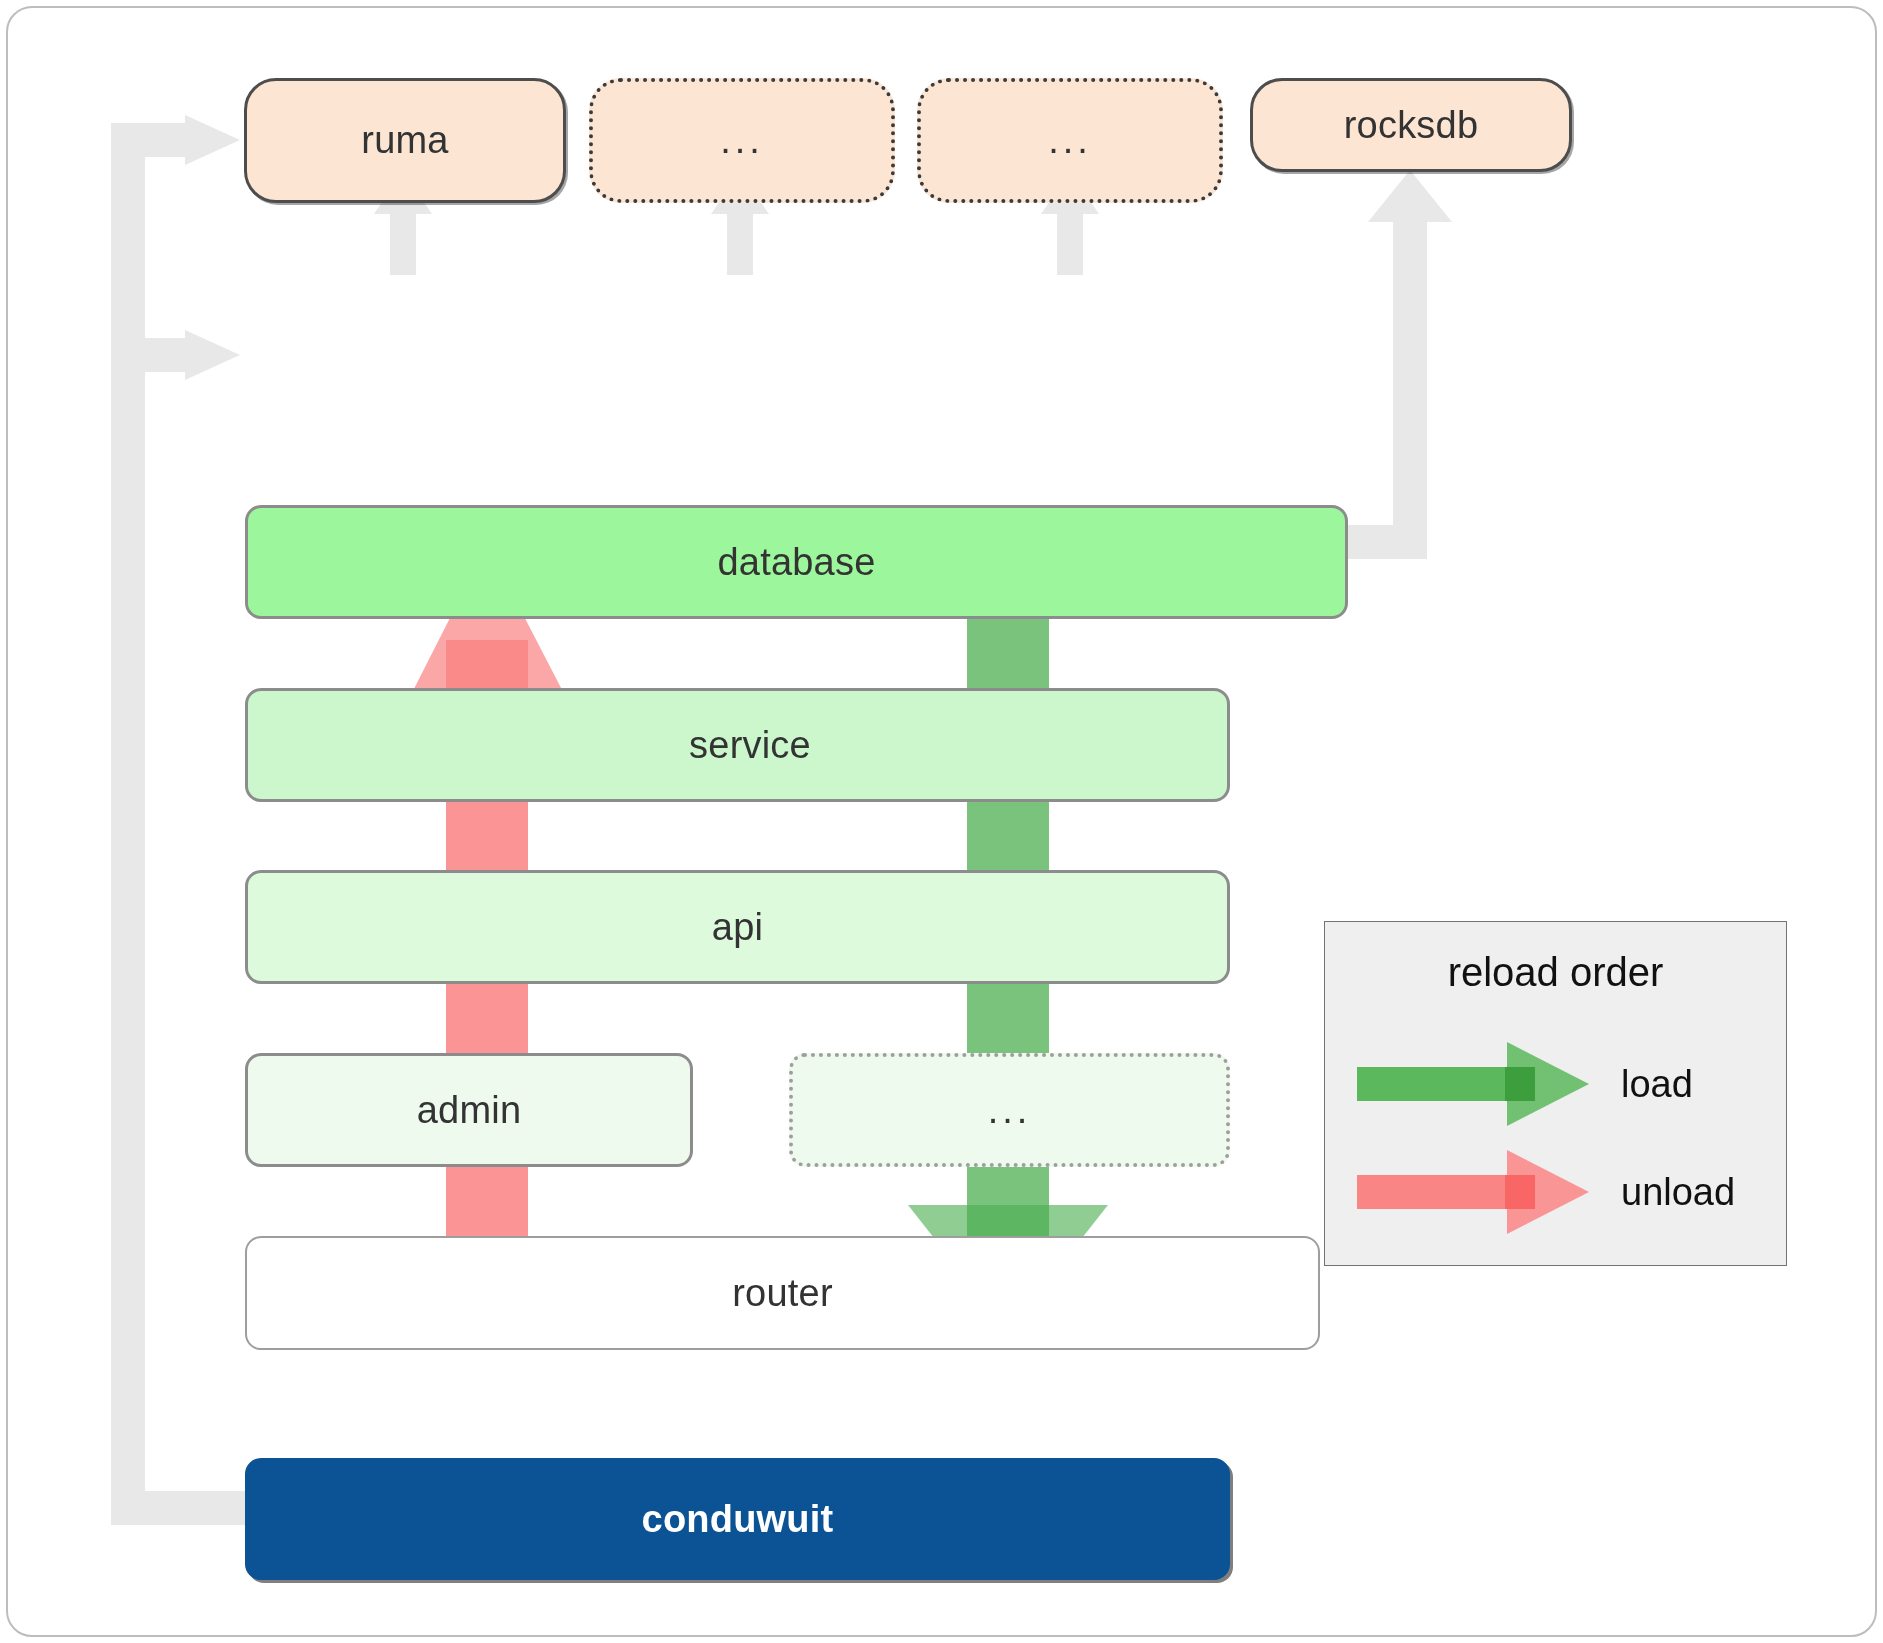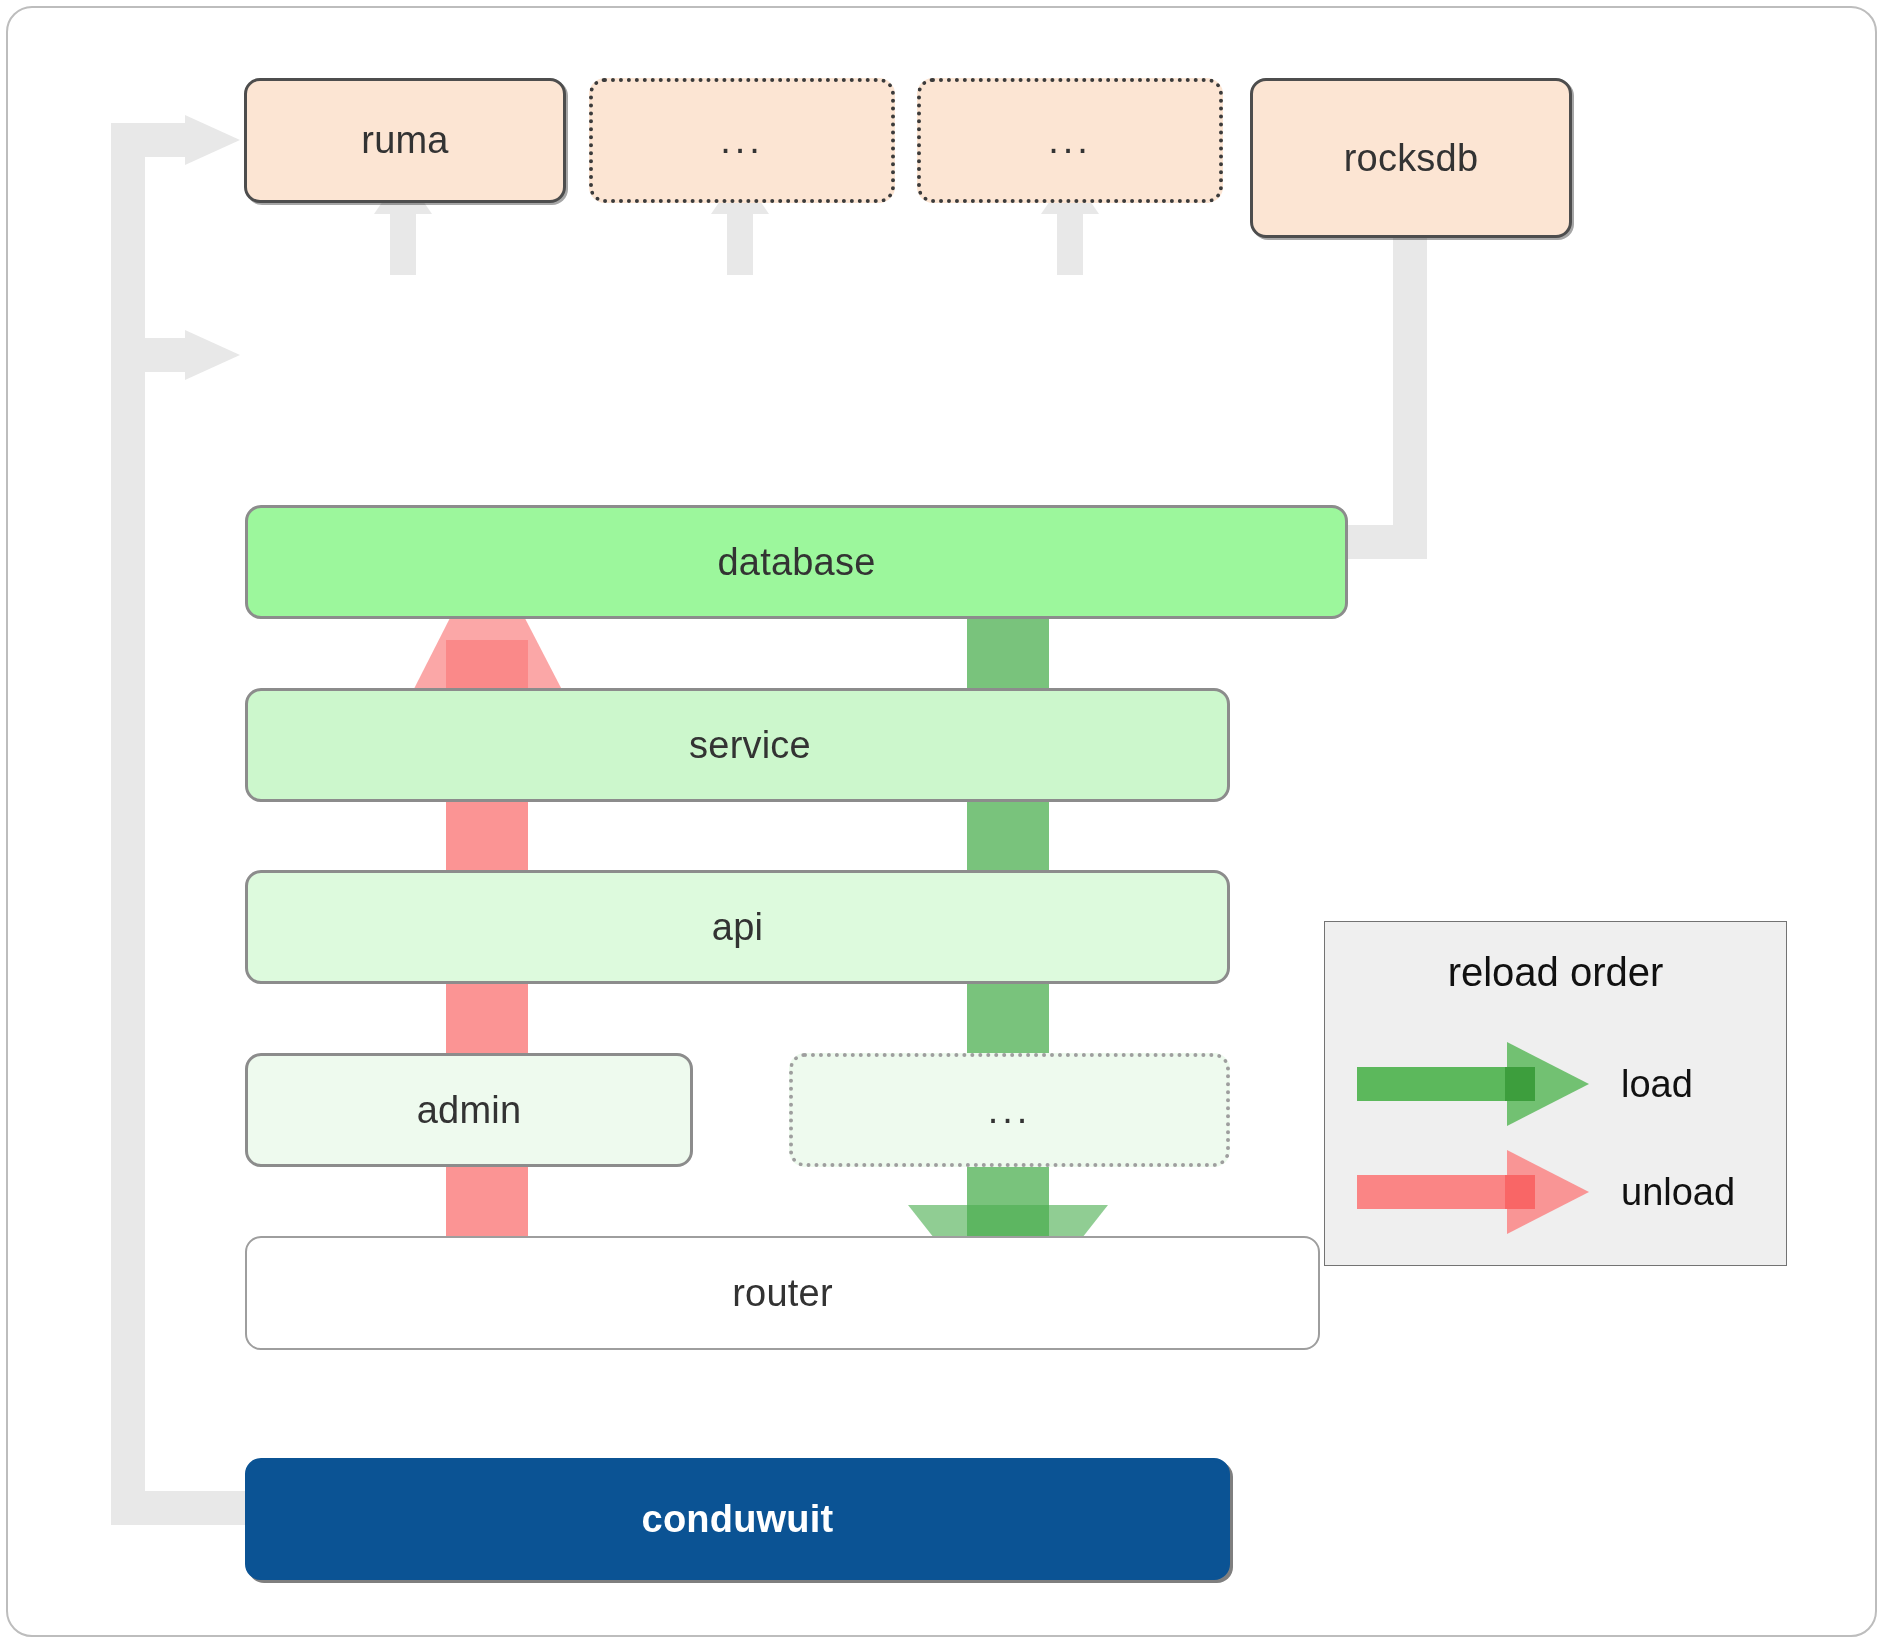--- a/index.html
+++ b/index.html
@@ -41,21 +41,21 @@
     font-size: 38px;
     color: #333333;
     letter-spacing: .2px;
     white-space: nowrap;
   }
 
   
   .dep {
     background: #fce5d3;
     border: 3px solid #4d4d4d;
-    border-radius: 16px;
+    border-radius: 32px;
     box-shadow: 2px 2px 0 rgba(0,0,0,.35);
   }
   .dep.dotted {
     border-style: dotted;
     border-width: 4px;
     border-color: #3b3b3b;
     box-shadow: none;
   }
 
   
@@ -177,21 +177,21 @@
   </div>
 
   <div class="node dep dotted" style="left:589px; top:78px; width:306px; height:125px;">
     <span class="ellipsis">...</span>
   </div>
 
   <div class="node dep dotted" style="left:917px; top:78px; width:306px; height:125px;">
     <span class="ellipsis">...</span>
   </div>
 
-  <div class="node dep" style="left:1250px; top:78px; width:322px; height:160px;">
+  <div class="node dep" style="left:1250px; top:78px; width:322px; height:94px;">
     <span>rocksdb</span>
   </div>
 
 
   <div class="node layer green1" style="left:245px; top:505px; width:1103px; height:114px;">
     <span>database</span>
   </div>
 
   <div class="node layer green2" style="left:245px; top:688px; width:985px; height:114px;">
     <span>service</span>

